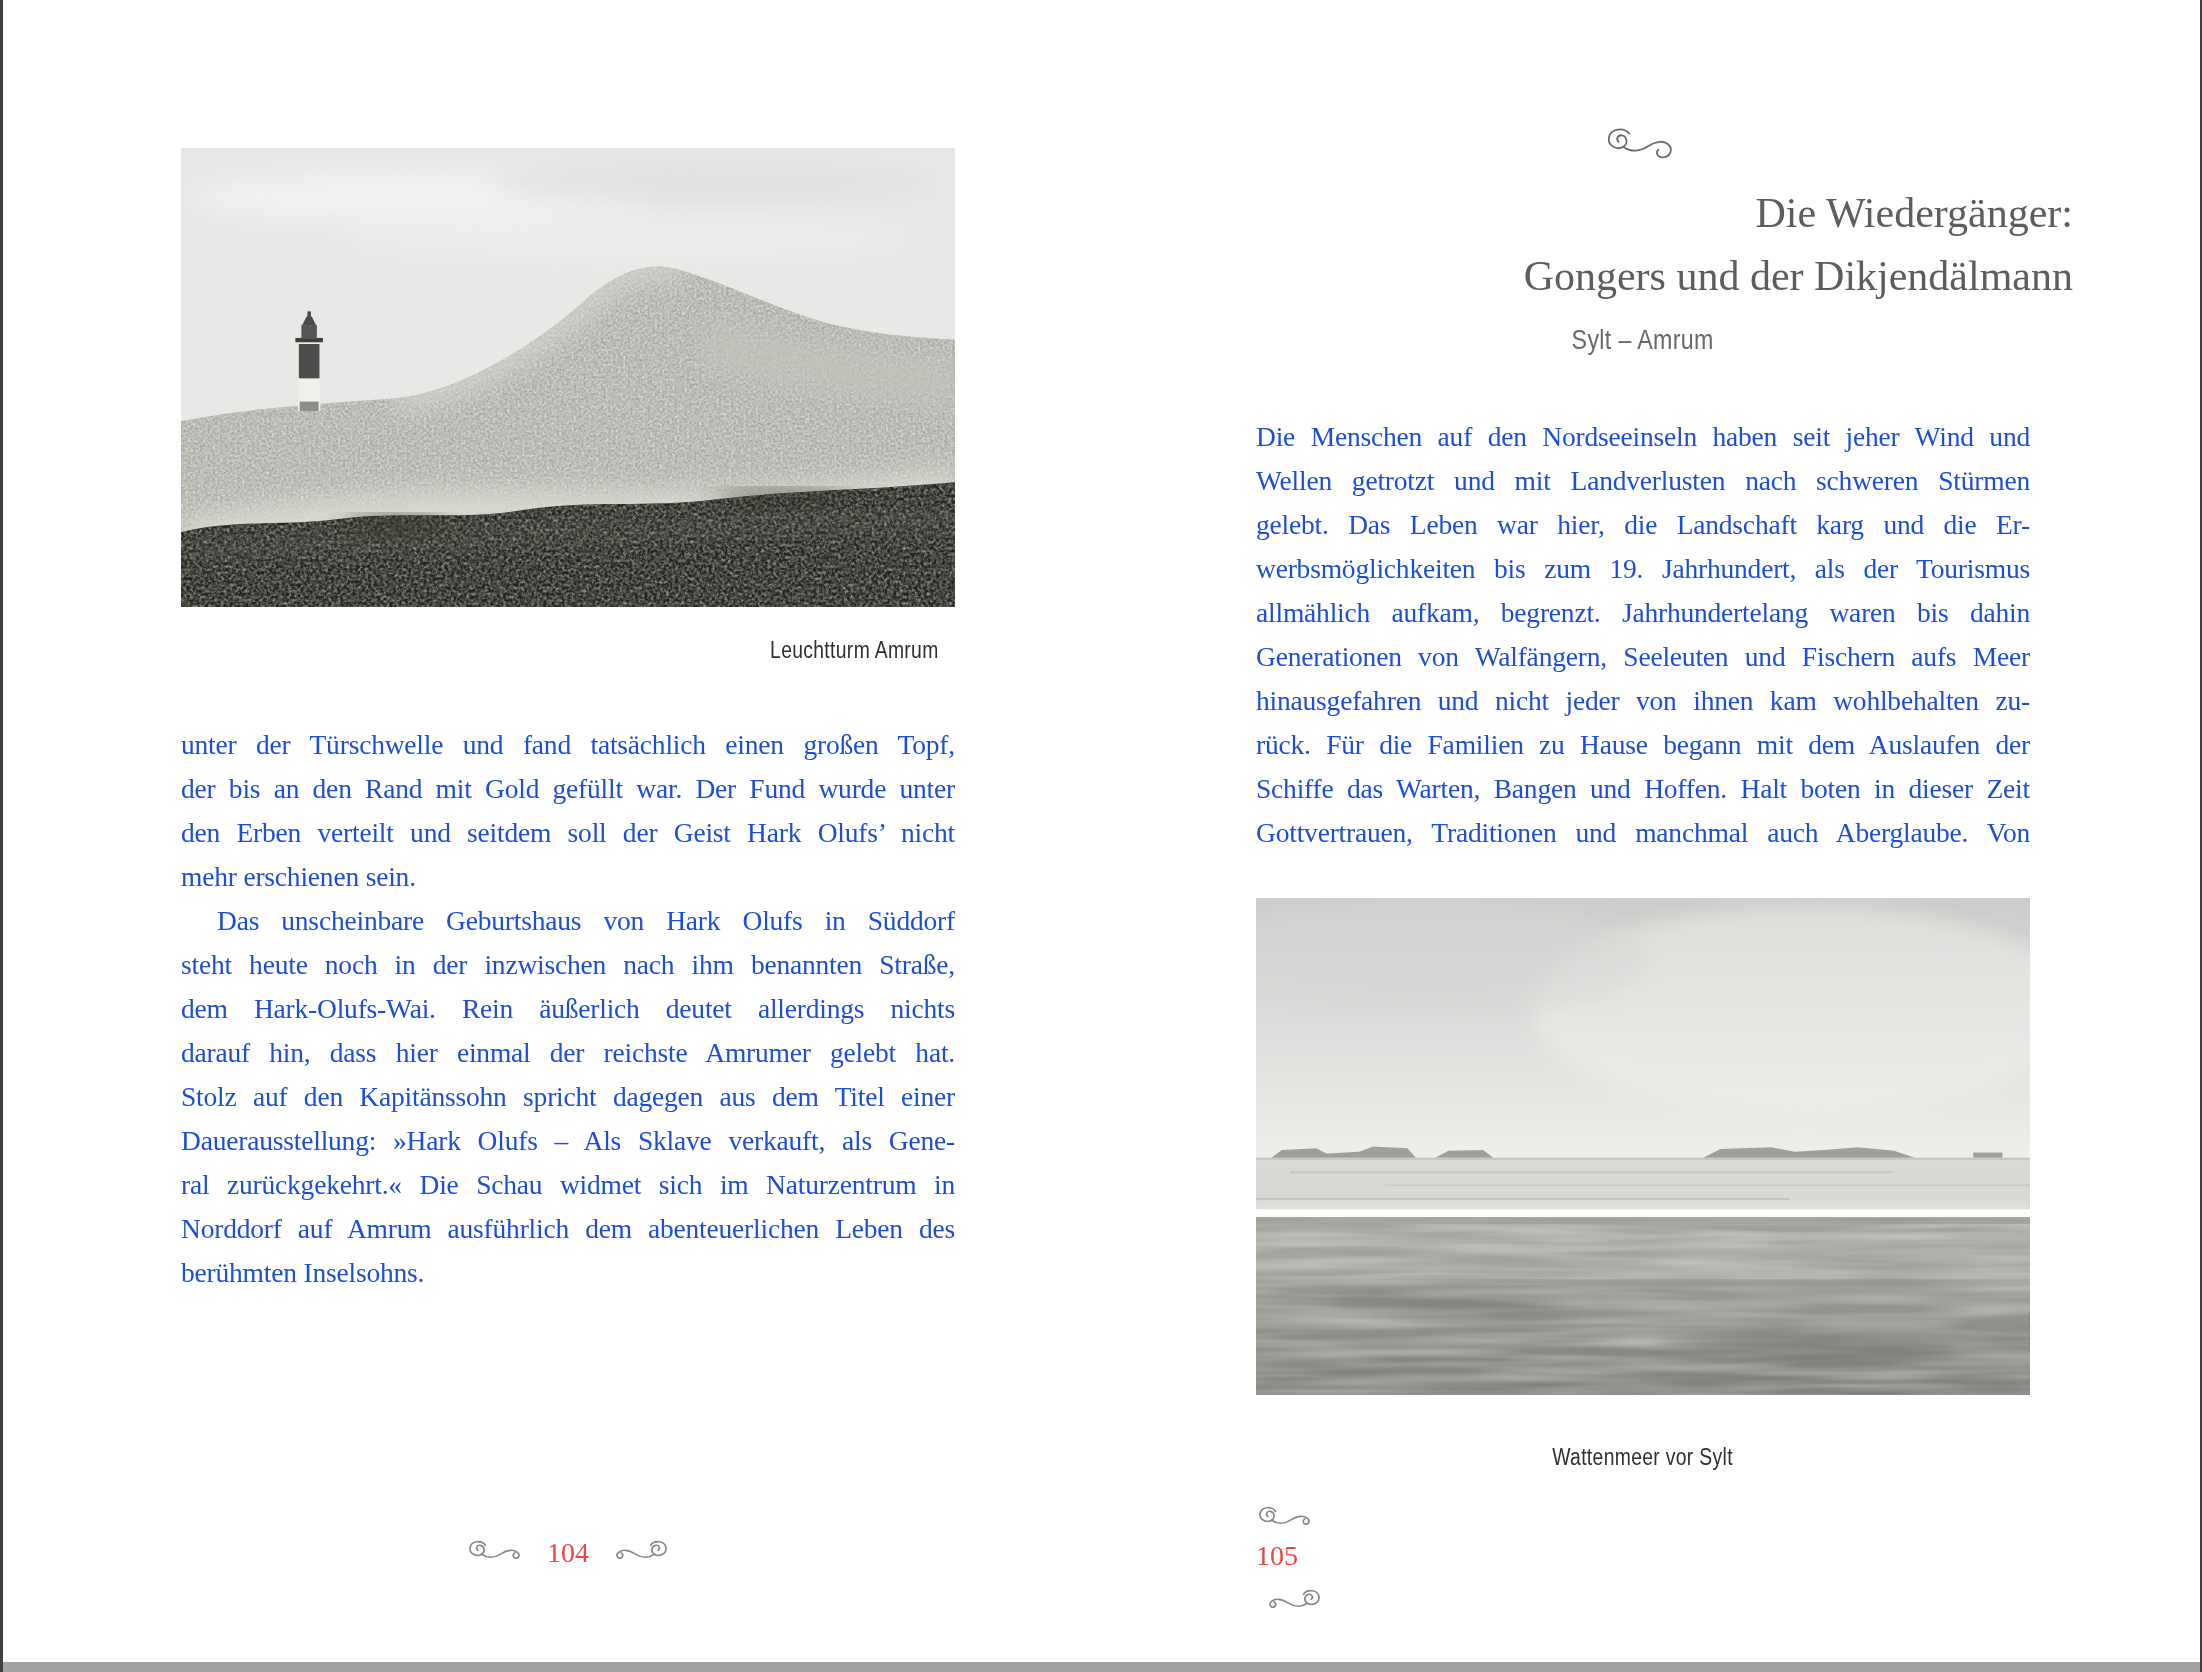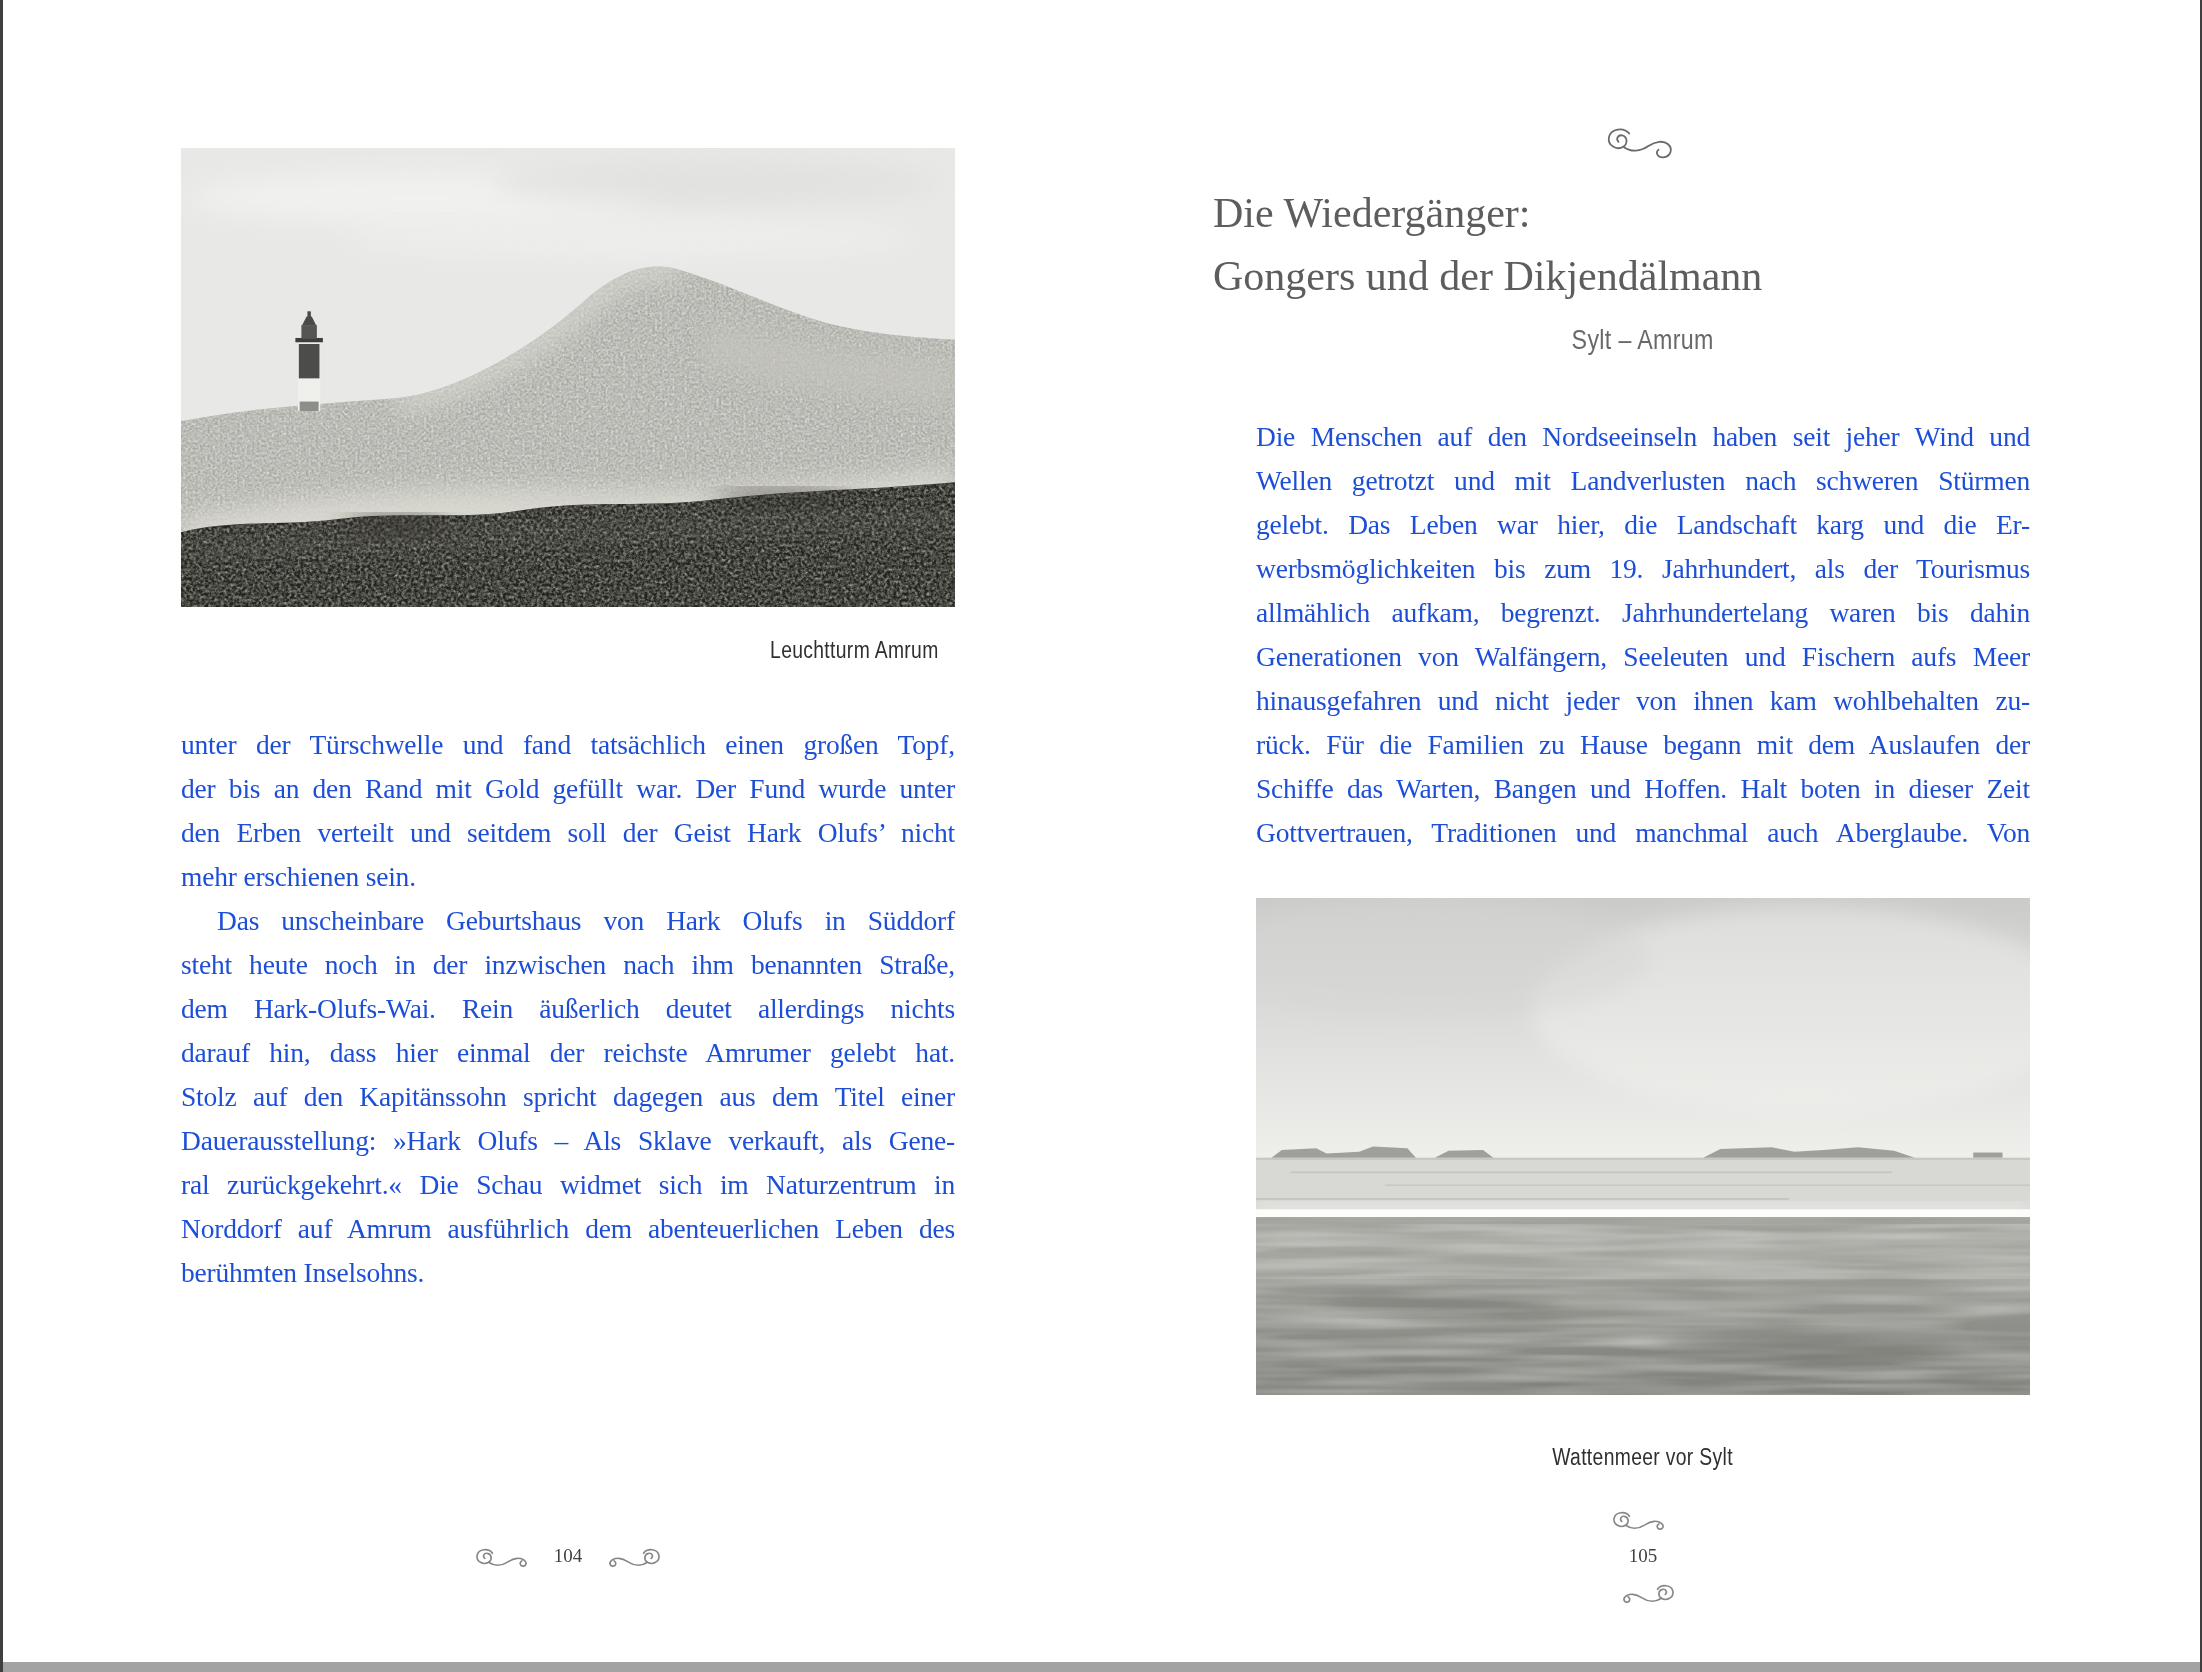--- a/index.html
+++ b/index.html
@@ -25,29 +25,29 @@
   .caption-right { left:1256px; top:1444px; }
 
   .body-text { position:absolute; width:774px; color:#1d4ed8; font-size:27.5px; }
   .body-text-left  { left:181px;  top:723px; }
   .body-text-right { left:1256px; top:415px; }
   .bodyline { text-align:justify; text-align-last:justify; line-height:44px; letter-spacing:-0.2px; }
   .bodyline.lastline { text-align-last:left; }
   .bodyline.indent { text-indent:36px; }
 
   .ornament-wrap { position:absolute; left:1256px; top:124px; width:774px; text-align:center; }
-  .chapter-title { position:absolute; left:1213px; top:182px; width:860px; text-align:left;
+  .chapter-title { position:absolute; left:1213px; top:182px; width:860px; text-align:right;
     font-size:42px; line-height:63px; color:#5d5d5d; }
   .chapter-subtitle { position:absolute; left:1256px; top:325px; width:774px; text-align:center;
     font-family:"Liberation Sans", sans-serif; font-size:27px; color:#696967; }
   .chapter-subtitle .inner { display:inline-block; transform:scaleX(0.86); transform-origin:center; letter-spacing:0.4px; }
 
   .footer { position:absolute; top:1537px; width:774px; height:38px;
-    display:flex; align-items:center; justify-content:center; gap:13.8px;
-    color:#404040; font-size:19px; }
+    display:flex; align-items:flex-start; justify-content:center; gap:13.8px;
+    color:#ef4444; font-size:28px; }
   .footer-left  { left:181px; }
   .footer-right { left:1256px;flex-direction:column; }
   .flourish svg { display:block; opacity:.8; }
 </style>
 </head>
 <body>
 
 <div class="edge left"></div>
 <div class="edge right"></div>
 <div class="bottom-bar"></div>

